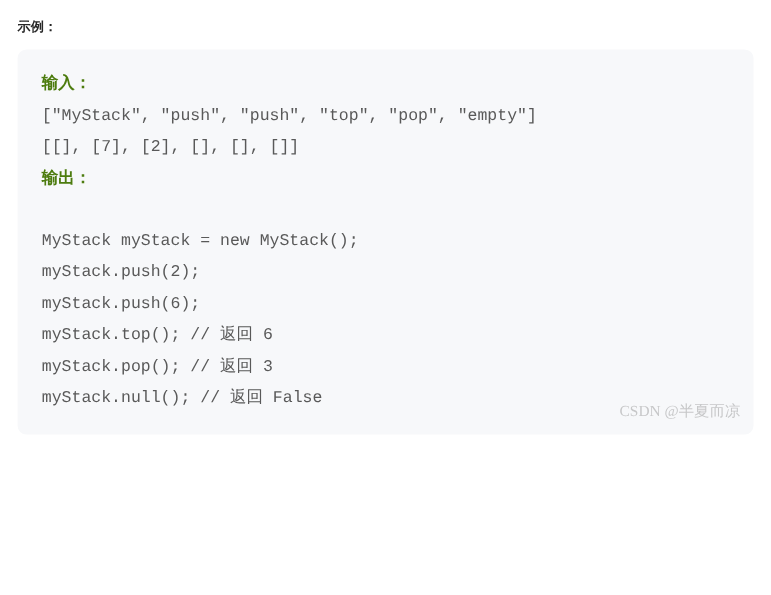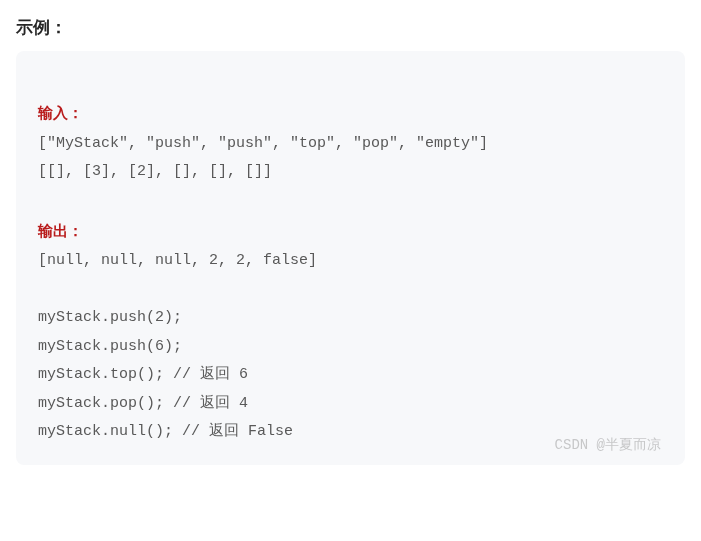--- a/index.html
+++ b/index.html
@@ -6,60 +6,59 @@
     margin: 0;
     padding: 16px;
     font-family: -apple-system, BlinkMacSystemFont, "Segoe UI", "PingFang SC", "Microsoft YaHei", sans-serif;
     background: #ffffff;
     color: #262626;
     width: 701px;
     box-sizing: border-box;
   }
   .section-title {
     font-weight: 700;
-    font-size: 17px;
+    font-size: 12px;
     margin-bottom: 12px;
     font-family: Liberation Mono, monospace;
   }
   .code-block {
     background: #f7f8fa;
     border-radius: 8px;
     padding: 18px 22px;
     font-family: "SFMono-Regular", Consolas, "Courier New", monospace;
     font-size: 15px;
     line-height: 1.9;
     color: #595959;
     position: relative;
   }
   .code-block .bold {
     font-weight: 700;
-    color: #b91c1c;
-    margin-top: 32px;
+    color: #4d7c0f;
   }
   .watermark {
     position: absolute;
-    right: 24px;
+    right: 12px;
     bottom: 6px;
     color: rgba(140,140,140,0.45);
     font-size: 14px;
-    font-family: Liberation Mono, monospace;
+    font-family: Liberation Serif, serif;
     pointer-events: none;
   }
 </style>
 </head>
 <body>
 
 <div class="section-title">示例：</div>
 
 <div class="code-block">
   <div class="bold">输入：</div>
   <div>["MyStack", "push", "push", "top", "pop", "empty"]</div>
-  <div>[[], [3], [2], [], [], []]</div>
+  <div>[[], [7], [2], [], [], []]</div>
   <div class="bold">输出：</div>
-  <div>[null, null, null, 2, 2, false]</div>
   <div style="height:1.9em"></div>
+  <div>MyStack myStack = new MyStack();</div>
   <div>myStack.push(2);</div>
   <div>myStack.push(6);</div>
   <div>myStack.top(); // 返回 6</div>
-  <div>myStack.pop(); // 返回 4</div>
+  <div>myStack.pop(); // 返回 3</div>
   <div>myStack.null(); // 返回 False</div>
   <div class="watermark">CSDN @半夏而凉</div>
 </div>
 
 </body></html>

